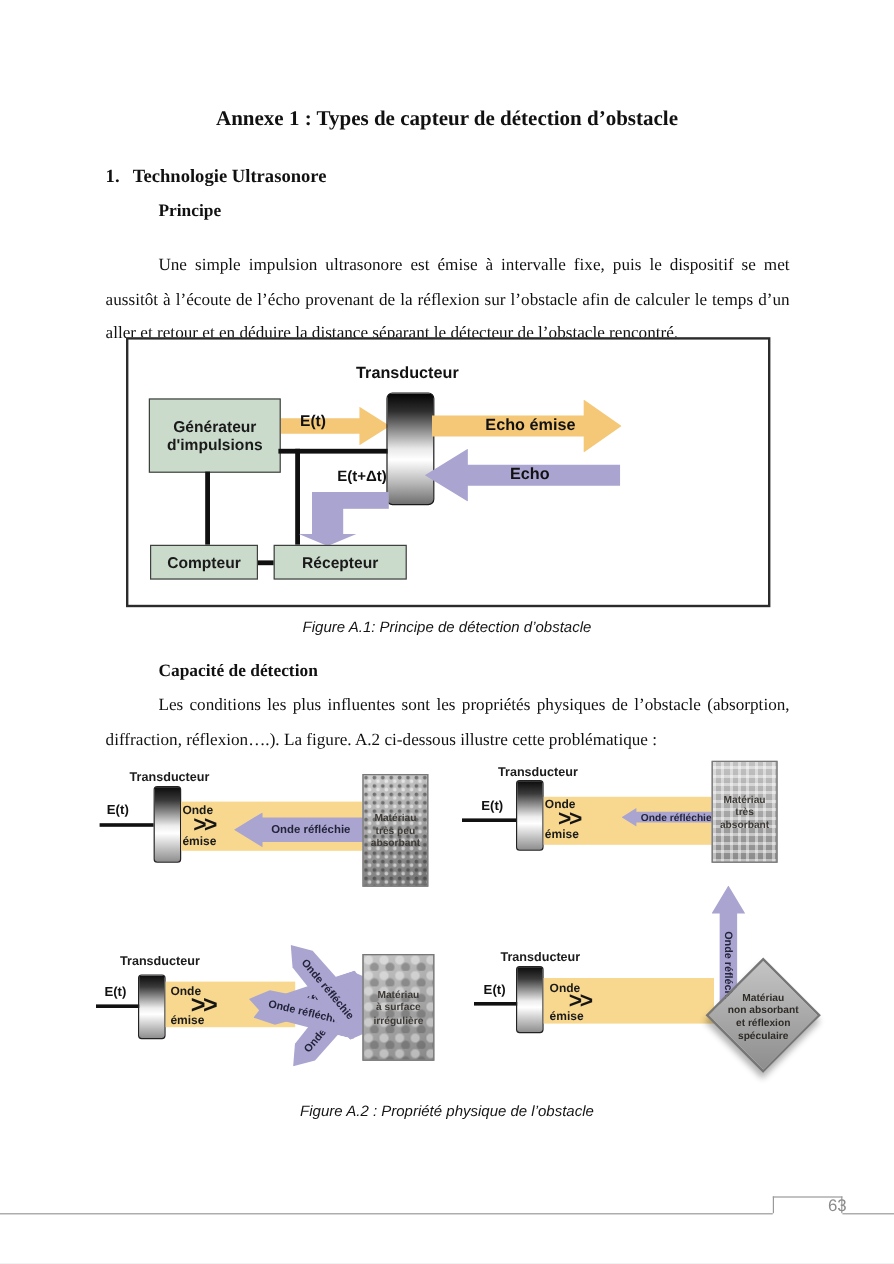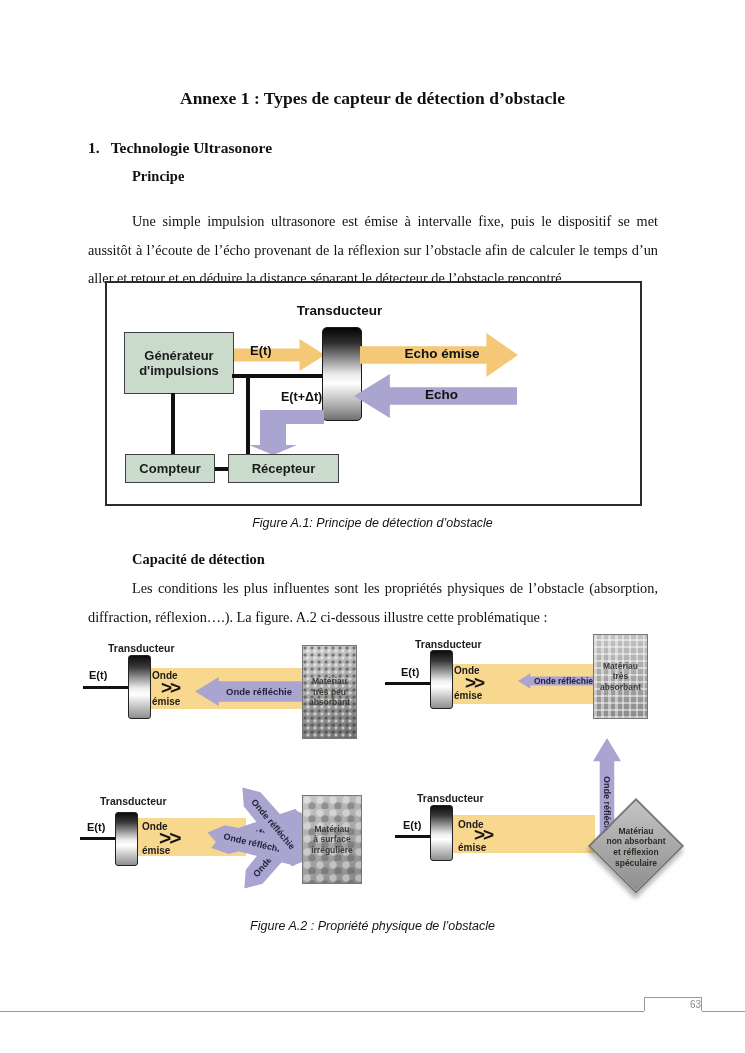--- a/index.html
+++ b/index.html
@@ -137,21 +137,21 @@
      background:linear-gradient(135deg,#c4c4c4,#8e8e8e);border:2px solid #767676;
      box-shadow:3px 4px 5px rgba(0,0,0,0.30);box-sizing:border-box;}
   #br-diamond-lbl{left:512px;top:206px;width:98px;height:20px;
      font-size:8.5px;font-weight:600;color:#2e2a26;line-height:1.25;}
 
   
   .fline{background:#9a9a9a;height:1px;top:1011px;}
   #fl-left{left:0;width:644px;} #fl-right{left:702px;width:43px;}
   #page-tab{left:644px;top:997px;width:58px;height:14px;border:1px solid #9a9a9a;border-bottom:none;
      box-sizing:border-box;text-align:center;font-family:"Liberation Sans",sans-serif;
-     font-size:10px;line-height:13px;color:#8b8b8b;background:#fff;padding-left:45px;}
+     font-size:14px;line-height:13px;color:#8b8b8b;background:#fff;padding-left:45px;}
 </style>
 </head>
 <body>
 
 <div id="page">
 
   <div class="abs" id="doc-title">Annexe 1 : Types de capteur de détection d’obstacle</div>
 
   <div class="abs" id="h1">
     <span class="num">1.</span><span>Technologie Ultrasonore</span>

